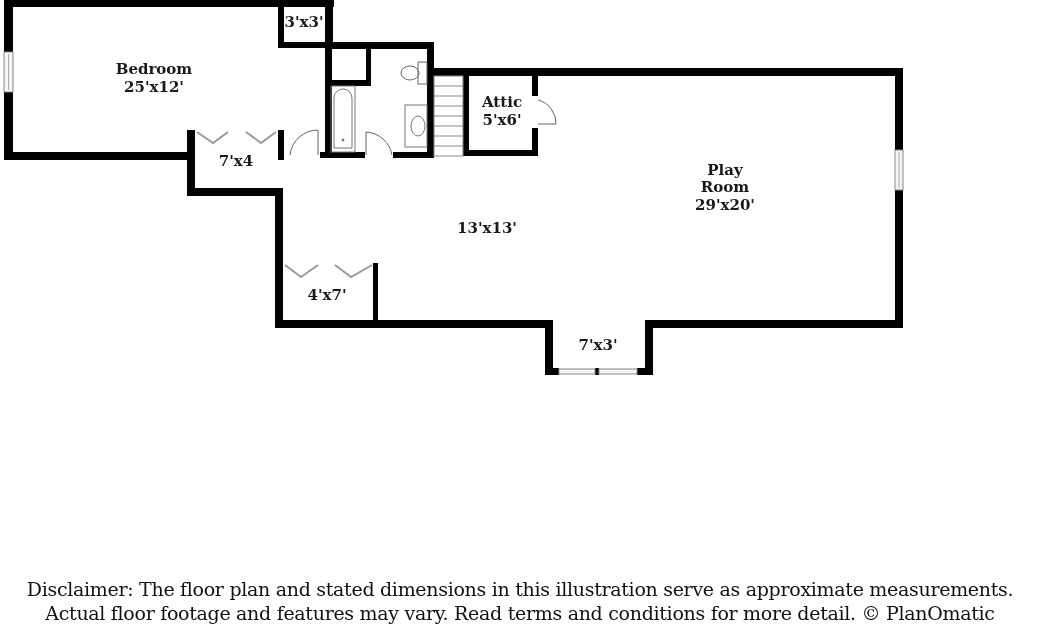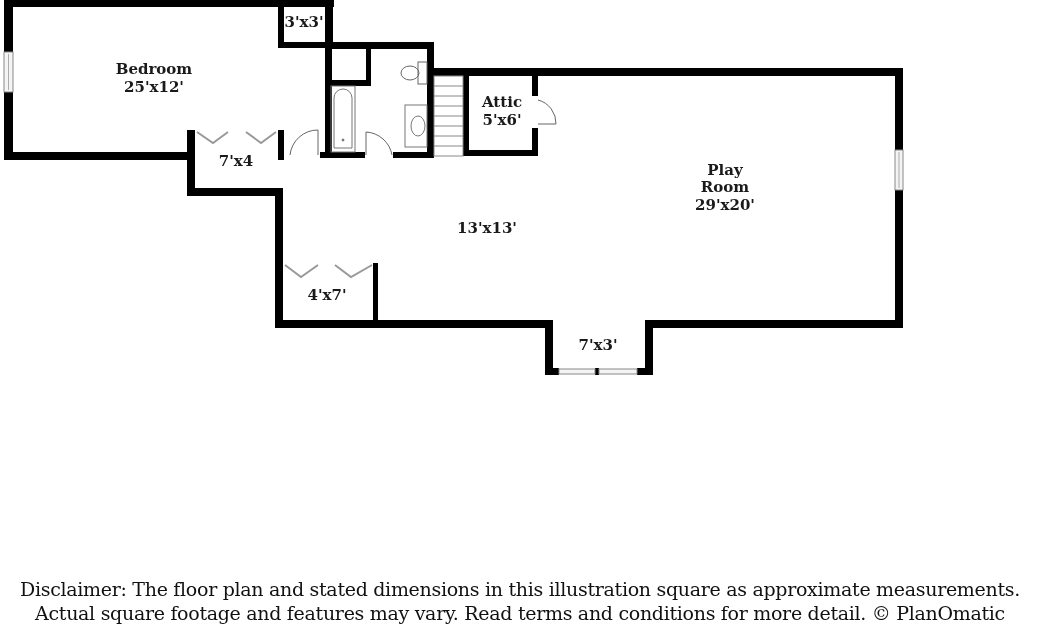--- a/index.html
+++ b/index.html
@@ -135,14 +135,14 @@
     <text class="room-label" x="725" y="210" font-size="15">29'x20'</text>
 
     <text class="room-label" x="487" y="233" font-size="15">13'x13'</text>
 
     <text class="room-label" x="327" y="300" font-size="15">4'x7'</text>
 
     <text class="room-label" x="598" y="350" font-size="15">7'x3'</text>
   </g>
 </svg>
 
-<div id="disc1" class="disclaimer">Disclaimer: The floor plan and stated dimensions in this illustration square as approximate measurements.</div>
-<div id="disc2" class="disclaimer">Actual square footage and features may vary. Read terms and conditions for more detail. © PlanOmatic</div>
+<div id="disc1" class="disclaimer">Disclaimer: The floor plan and stated dimensions in this illustration serve as approximate measurements.</div>
+<div id="disc2" class="disclaimer">Actual floor footage and features may vary. Read terms and conditions for more detail. © PlanOmatic</div>
 
 </body></html>

